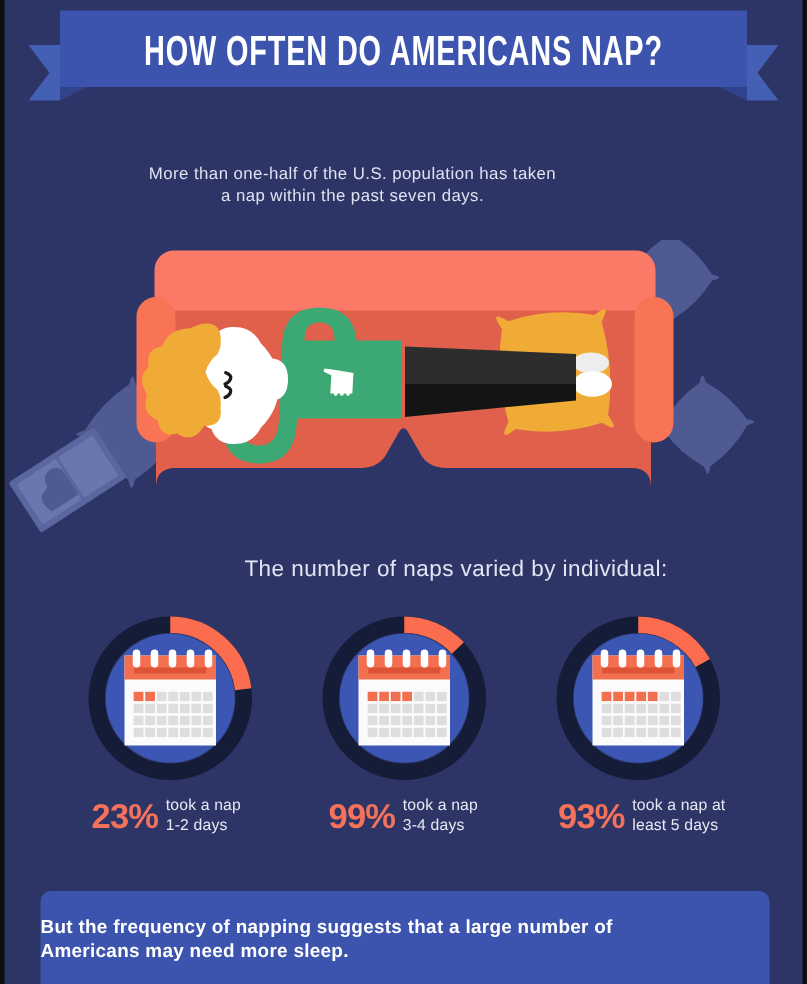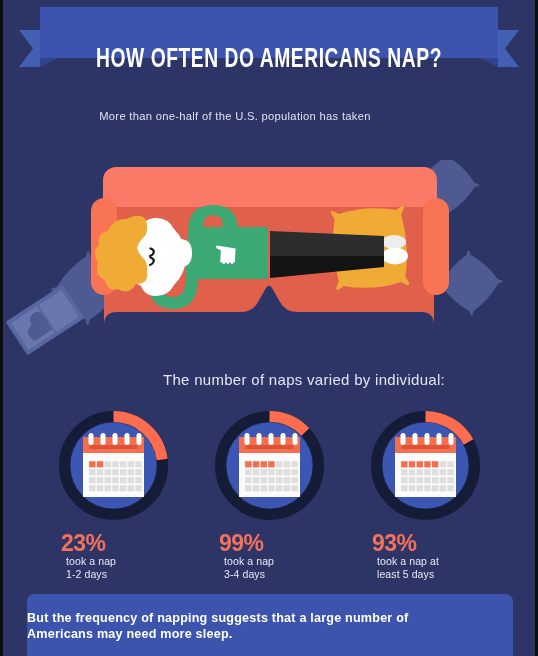--- a/index.html
+++ b/index.html
@@ -7,38 +7,38 @@
        font-family:"Liberation Sans",sans-serif;}
   #stage{position:relative;width:538px;height:656px;background:#2C3566;overflow:hidden;}
   .edge{position:absolute;top:0;bottom:0;width:3px;background:#0E0E0E;z-index:60;}
   .edge.l{left:0;} .edge.r{right:0;}
 
   
   #ribbon{position:absolute;left:0;top:0;width:538px;height:80px;}
   #title{position:absolute;left:40px;top:8px;width:458px;height:51px;
     line-height:51px;text-align:center;color:#FFFFFF;
     font-family:"Liberation Sans",sans-serif;font-weight:bold;
-    font-size:28px;white-space:nowrap;margin-top:24px;}
+    font-size:28px;white-space:nowrap;}
   #title span{position:absolute;left:50%;top:0;letter-spacing:0.8px;
     transform:translateX(-50%) scaleX(0.688);transform-origin:center center;}
 
   
   #subtitle{position:absolute;left:0;top:109px;width:470px;text-align:center;
     color:#DFE2F0;font-size:11.2px;line-height:15px;letter-spacing:0.3px;}
 
   #illustration{position:absolute;left:0;top:160px;width:538px;height:200px;}
 
   
   #seclabel{position:absolute;left:0;top:371px;width:538px;text-align:center;
     color:#E2E5F2;font-size:15px;letter-spacing:0.3px;padding-left:35px;}
 
   
   #stats{position:absolute;left:0;top:0;width:538px;height:656px;}
   #donuts{position:absolute;left:0;top:408px;}
-  .statlabel{position:absolute;display:flex;align-items:flex-start;flex-direction:column;}
+  .statlabel{position:absolute;display:flex;align-items:center;}
   .pct{color:#F4715A;font-weight:bold;font-size:23px;line-height:24px;
        letter-spacing:-0.5px;white-space:nowrap;}
   .ltext{color:#E7E9F4;font-size:10.5px;line-height:12.5px;margin-left:5px;
          margin-top:0;letter-spacing:0.1px;white-space:nowrap;}
 
   
   #footer{position:absolute;left:27px;top:594px;width:486px;height:62px;
     background:#3C54AD;border-radius:7px 7px 0 0;}
   #footertext{position:absolute;left:0;top:16px;width:486px;text-align:left;
     color:#FFFFFF;font-weight:bold;font-size:12.6px;line-height:16px;letter-spacing:0.2px;}
@@ -60,20 +60,21 @@
 
       <rect x="40" y="7" width="458" height="51" fill="#3C54AD"></rect>
     </svg>
     <div id="title">
         <span>HOW OFTEN DO AMERICANS NAP?</span>
       </div>
   </div>
 
   <div id="subtitle">
     <div>More than one-half of the U.S. population has taken</div>
+    <div>a nap within the past seven days.</div>
   </div>
 
   <div id="illustration">
   <svg width="538" height="200" viewBox="0 0 538 200">
     <defs>
       <path id="pillowShape" d="M -26.0 -30.0 Q 0.0 -36.0 26.0 -30.0 Q 37.5 -37.5 30.0 -26.0 Q 36.0 0.0 30.0 26.0 Q 37.5 37.5 26.0 30.0 Q 0.0 36.0 -26.0 30.0 Q -37.5 37.5 -30.0 26.0 Q -36.0 0.0 -30.0 -26.0 Q -37.5 -37.5 -26.0 -30.0 Z"></path>
     </defs>
     <g fill="#4E5A91">
       <use href="#pillowShape" transform="translate(88,128) rotate(-46) scale(0.82,0.78)"></use>
       <use href="#pillowShape" transform="translate(447,25) rotate(-45) scale(0.70)"></use>

